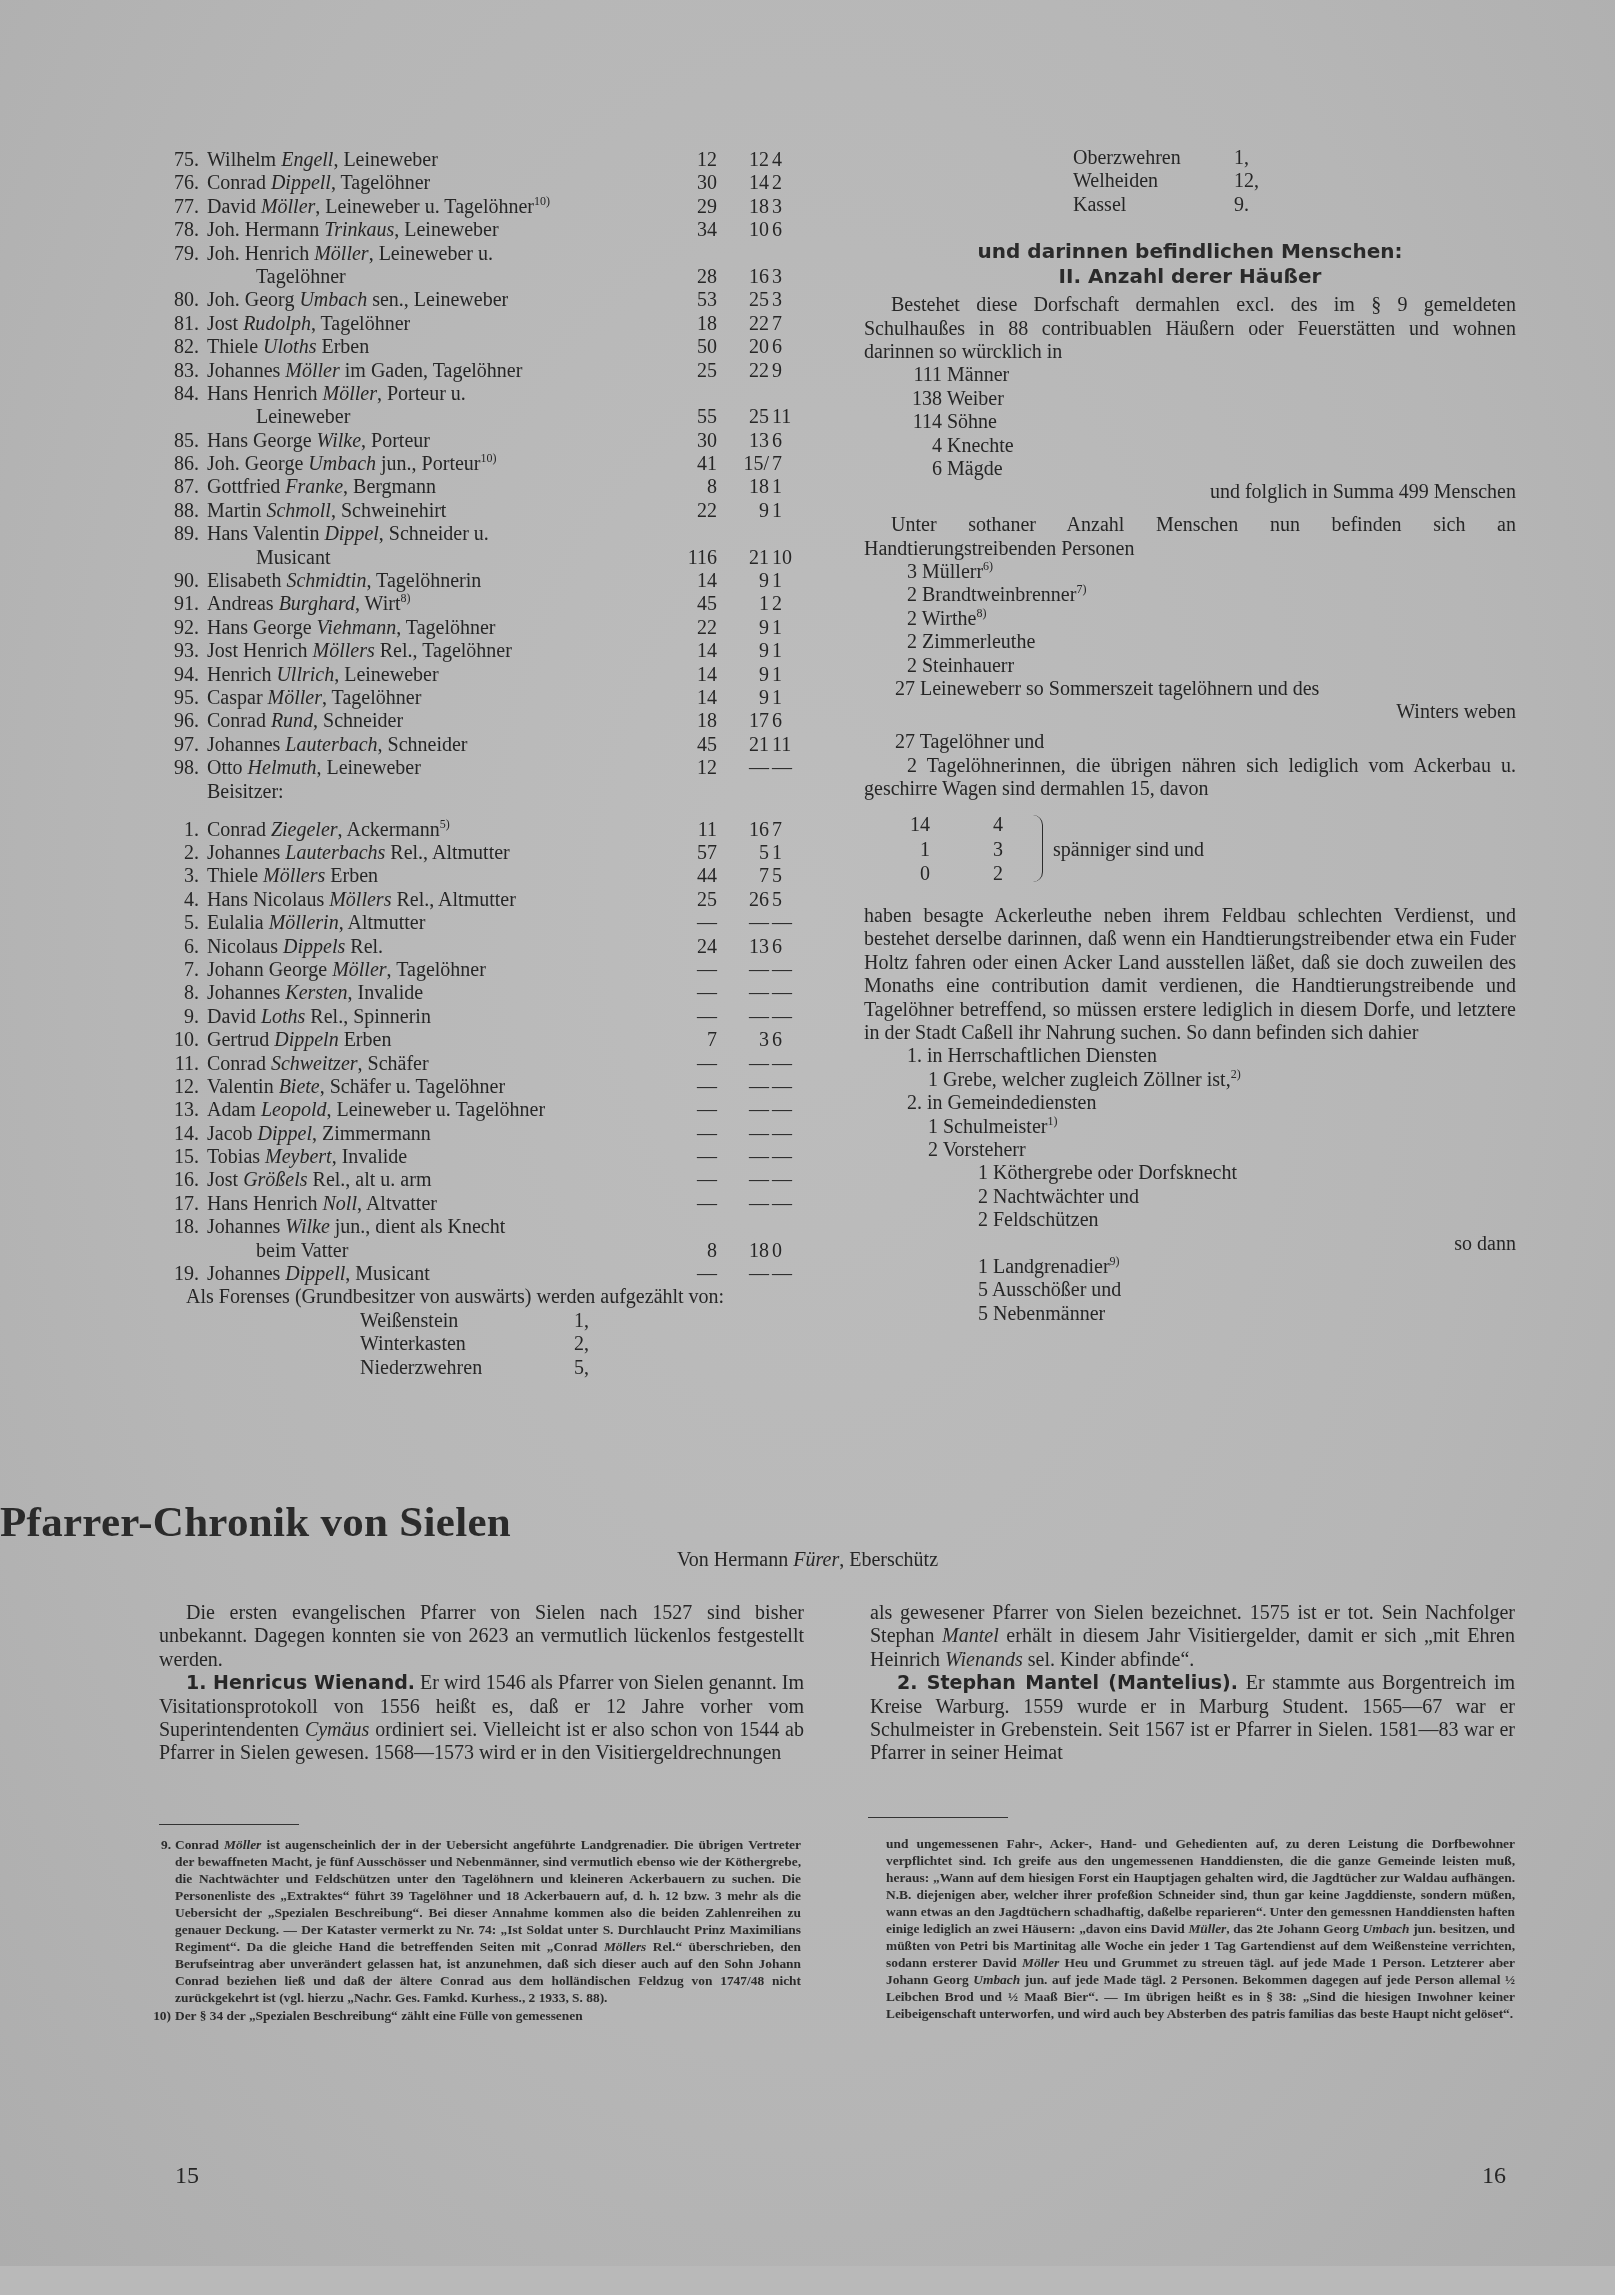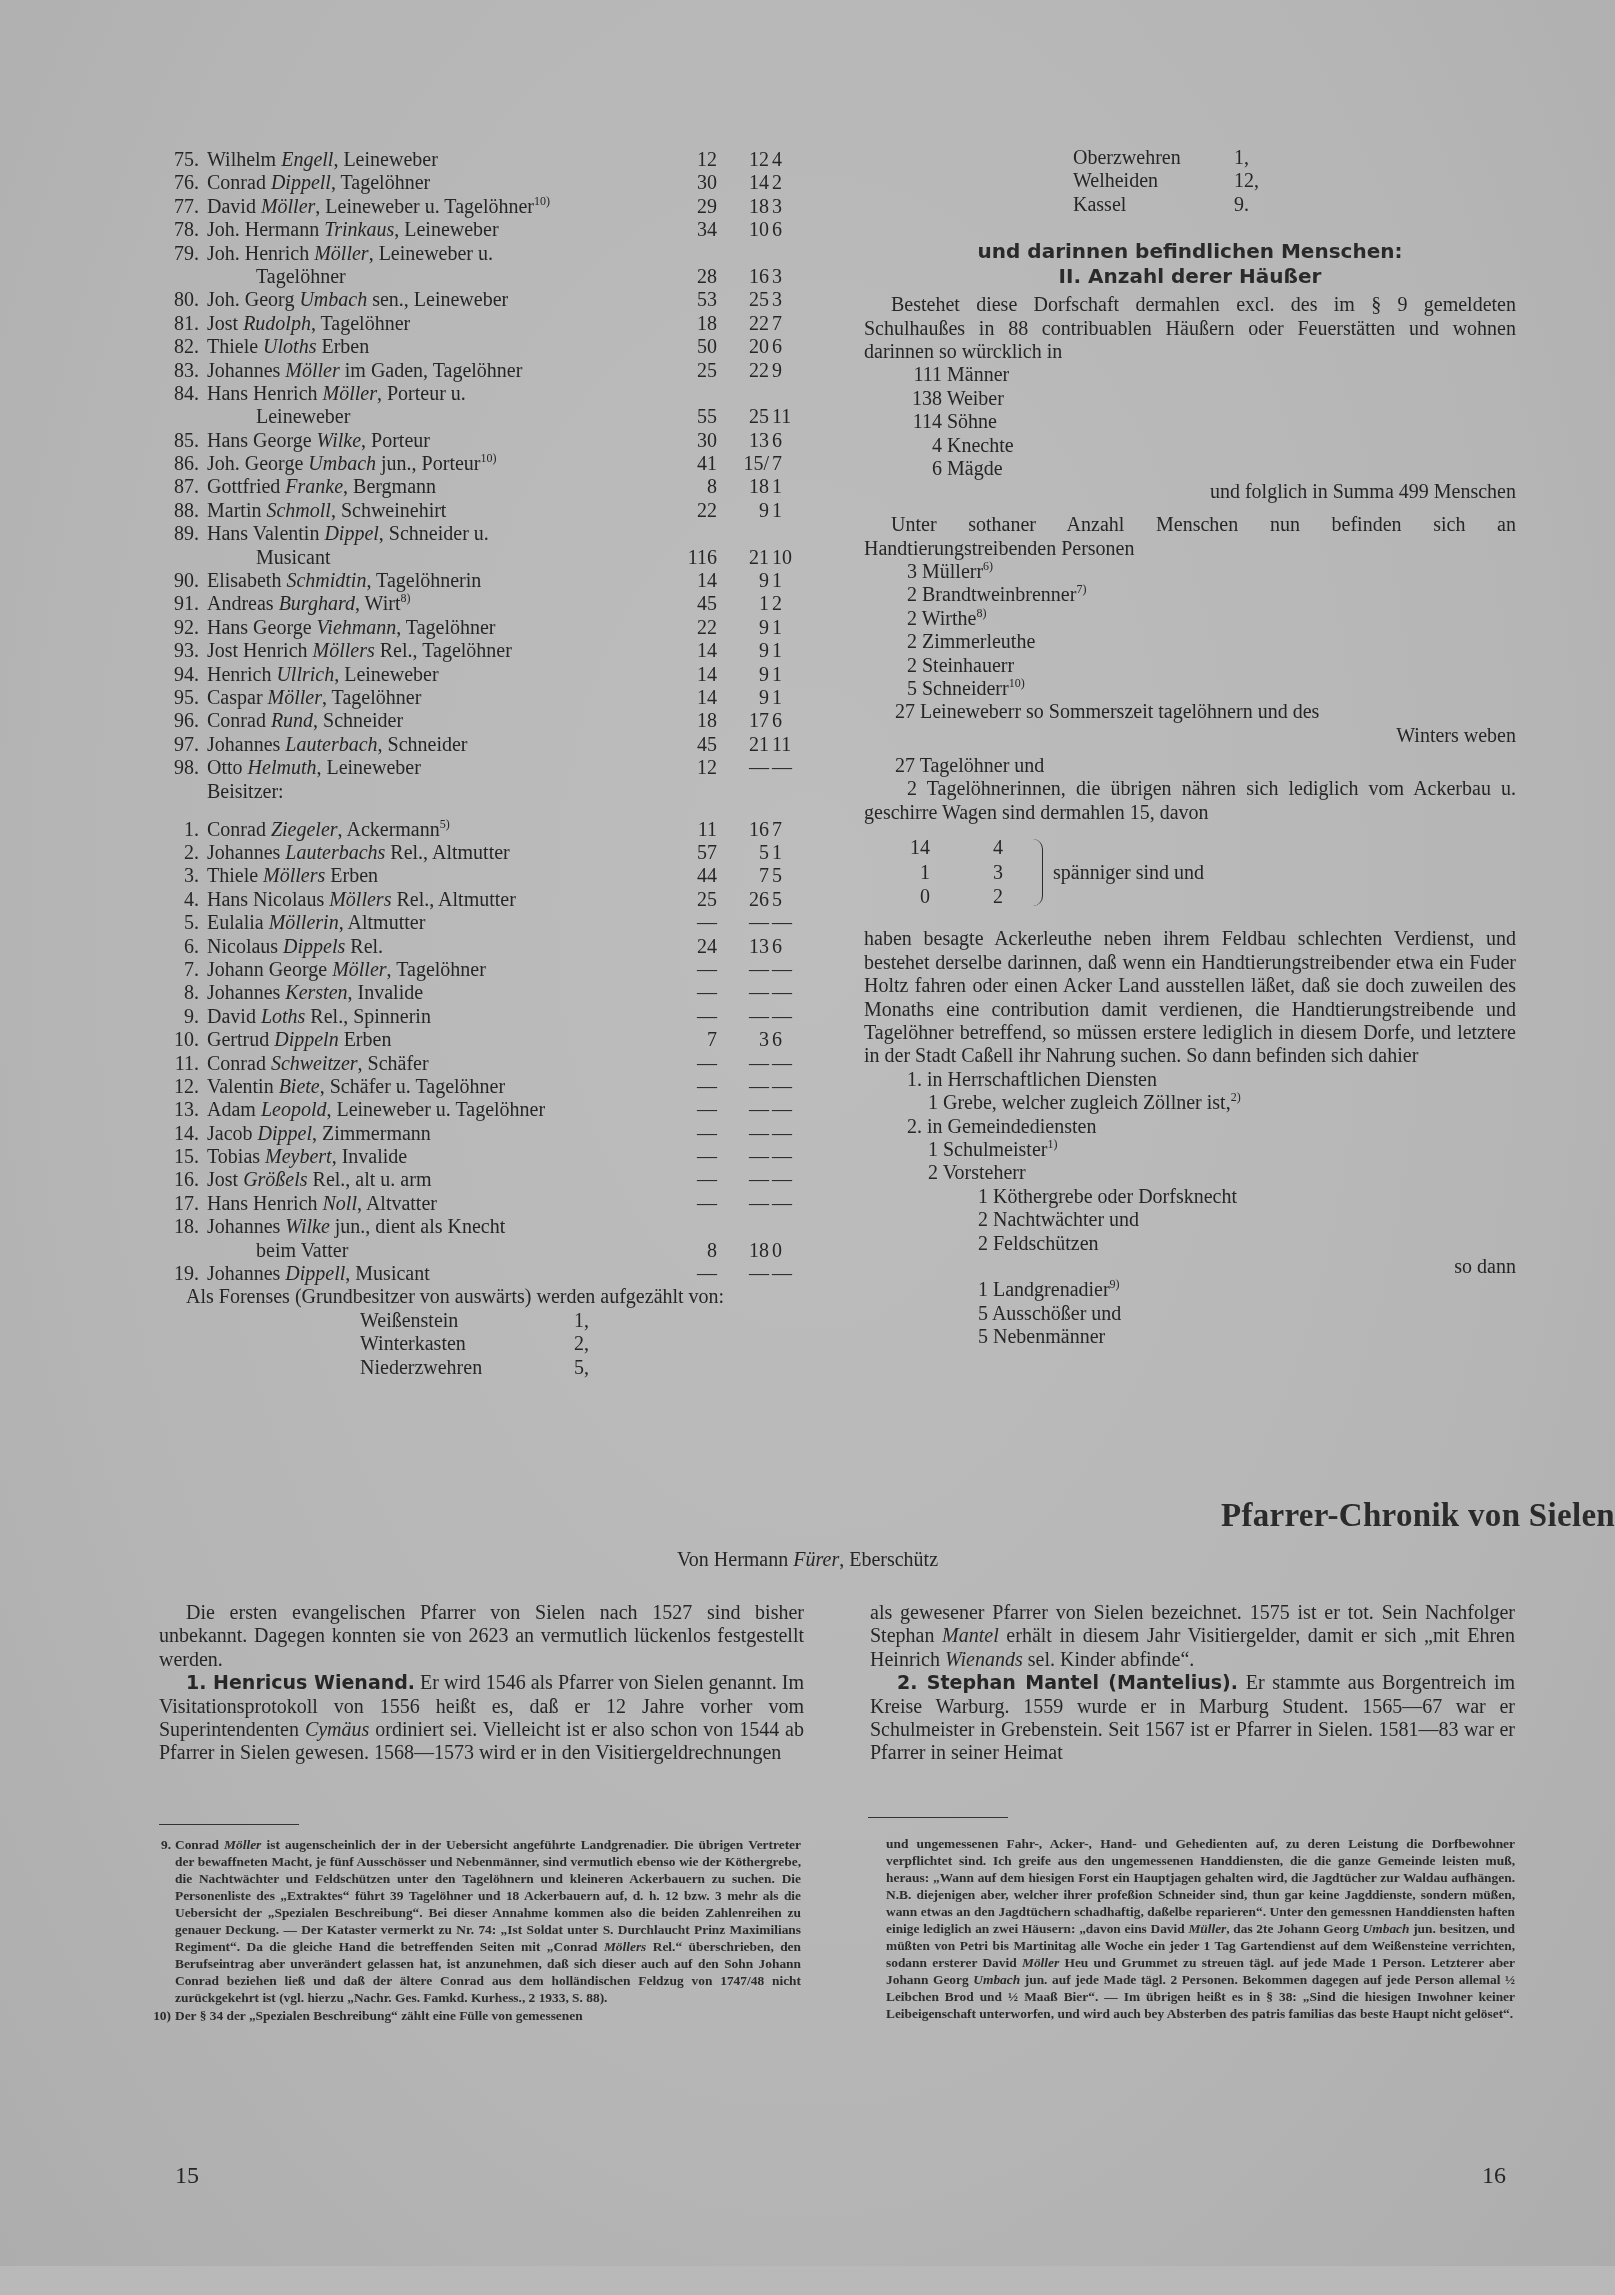--- a/index.html
+++ b/index.html
@@ -38,22 +38,22 @@
   }
   .ind1 { padding-left: 43px; font-size: 20px; line-height: 23.4px; height: 23.4px; white-space: nowrap; }
   .right-line { text-align: right; font-size: 20px; line-height: 23.4px; height: 23.4px; }
   .brace-block { position: relative; height: 74px; margin: 12px 0 17.4px 0; font-size: 20px; }
   .brace-block .b-row { position: absolute; left: 39px; width: 114px; height: 23.4px; line-height: 23.4px; }
   .brace-block .b-a { position: absolute; left: 0; width: 27px; text-align: right; }
   .brace-block .b-b { position: absolute; left: 80px; width: 20px; text-align: right; }
   .brace-block .brace { position: absolute; left: 169px; top: 2.7px; width: 9.4px; height: 67px;
     border-right: 1.3px solid #2b2b2b; border-radius: 0 27px 27px 0; }
   .brace-block .brace-label { position: absolute; left: 189px; top: 25px; }
-  .title { position: absolute; left: 0; top: 1497px; width: 1615px; text-align: right;
-    font-size: 33px; font-weight: bold; letter-spacing: 0.3px; color: #2b2b2b; }
+  .title { position: absolute; left: 0; top: 1497px; width: 1615px; text-align: left;
+    font-size: 43px; font-weight: bold; letter-spacing: 0.3px; color: #2b2b2b; }
   .byline { position: absolute; left: 0; top: 1548px; width: 1615px; text-align: center; font-size: 20px; }
   .art-left { position: absolute; left: 159px; top: 1601px; width: 645px; }
   .art-right { position: absolute; left: 870px; top: 1601px; width: 645px; }
   .art-para { font-size: 20px; line-height: 23.4px; text-align: justify; text-indent: 27px; margin: 0; }
   .art-para.noindent { text-indent: 0; }
   .run-head { font-family: "DejaVu Sans", "Liberation Sans", sans-serif; font-weight: bold; font-size: 19px; }
   .rule { position: absolute; height: 1.3px; background: #333; width: 140px; }
   .fn { position: absolute; font-size: 13.4px; line-height: 17px; text-align: justify; font-family: "Liberation Serif", serif; font-weight: bold; color: #2b2b2b; }
   .fn-left { left: 159px; top: 1836px; width: 642px; }
   .fn-right { left: 886px; top: 1835px; width: 629px; }
@@ -186,21 +186,20 @@
         <div class="ind1"><span style="display: inline-block; width: 35px; text-align: right;">6</span><span> Mägde</span></div>
       </div>
     <div class="right-line">und folglich in Summa 499 Menschen</div>
     <p class="para" style="margin:9.4px 0 0 0;">Unter sothaner Anzahl Menschen nun befinden sich an Handtierungstreibenden Personen</p>
     <div id="trades-list">
         <div class="ind1"><span>3 </span><span>Müllerr</span><sup>6)</sup></div>
         <div class="ind1"><span>2 </span><span>Brandtweinbrenner</span><sup>7)</sup></div>
         <div class="ind1"><span>2 </span><span>Wirthe</span><sup>8)</sup></div>
         <div class="ind1"><span>2 </span><span>Zimmerleuthe</span></div>
         <div class="ind1"><span>2 </span><span>Steinhauerr</span></div>
-        <div class="ind1"><span>5 </span><span>Schneiderr</span><sup>10)</sup></div>
       </div>
     <div class="ind1" style="padding-left:31px;">27 Leineweberr so Sommerszeit tagelöhnern und des</div>
     <div class="right-line">Winters weben</div>
     <div class="ind1" style="padding-left:31px;margin-top:6.7px;">27 Tagelöhner und</div>
     <p class="para" style="margin:0;text-indent:43px;">2 Tagelöhnerinnen, die übrigen nähren sich lediglich vom Ackerbau u. geschirre Wagen sind dermahlen 15, davon</p>
     <div class="brace-block" id="wagons-block">
       <div class="brace"></div>
       <span class="brace-label">spänniger sind und</span>
     <div class="b-row" style="top: 0px;">
           <span class="b-a">14</span>

